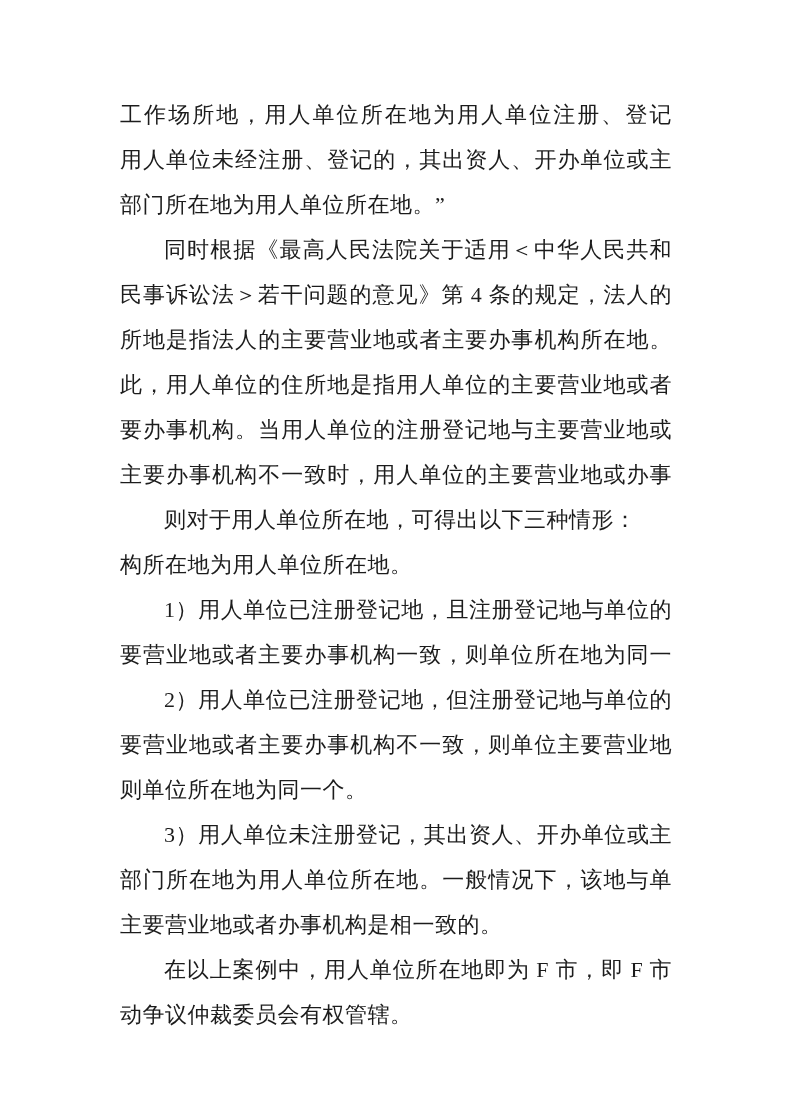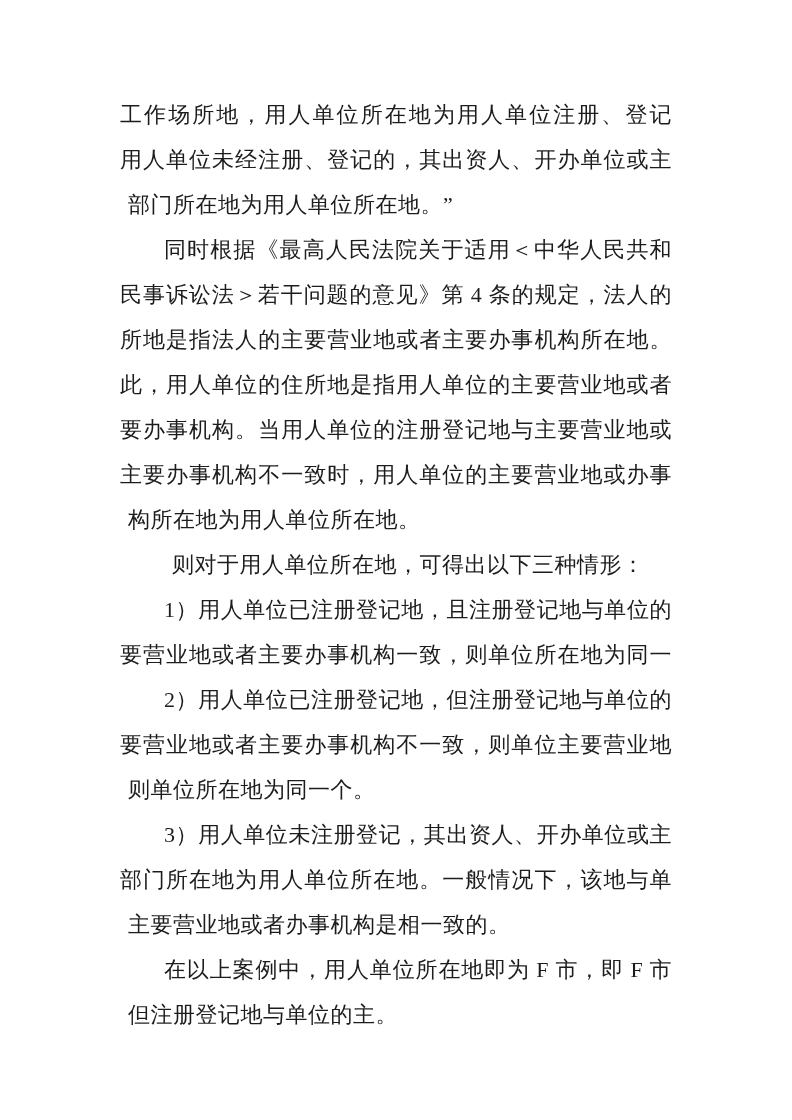--- a/index.html
+++ b/index.html
@@ -26,46 +26,45 @@
   }
   .text-line {
     height: 45px;
     overflow: hidden;
     text-align: justify;
     text-align-last: justify;
     letter-spacing: 0.5px;
   }
   .text-line.last {
     text-align-last: left;
-    margin-left: 8px;
   }
   .text-line.indent {
     text-indent: 2em;
   }
 </style>
 </head>
 <body>
 
 <div class="page">
   <div class="text-block">
       <div class="text-line">工作场所地，用人单位所在地为用人单位注册、登记地。</div>
       <div class="text-line">用人单位未经注册、登记的，其出资人、开办单位或主管</div>
       <div class="text-line last">部门所在地为用人单位所在地。”</div>
       <div class="text-line indent">同时根据《最高人民法院关于适用＜中华人民共和国</div>
       <div class="text-line">民事诉讼法＞若干问题的意见》第 4 条的规定，法人的住</div>
       <div class="text-line">所地是指法人的主要营业地或者主要办事机构所在地。因</div>
       <div class="text-line">此，用人单位的住所地是指用人单位的主要营业地或者主</div>
       <div class="text-line">要办事机构。当用人单位的注册登记地与主要营业地或者</div>
       <div class="text-line">主要办事机构不一致时，用人单位的主要营业地或办事机</div>
+      <div class="text-line last indent">则对于用人单位所在地，可得出以下三种情形：</div>
       <div class="text-line last">构所在地为用人单位所在地。</div>
-      <div class="text-line last indent">则对于用人单位所在地，可得出以下三种情形：</div>
       <div class="text-line indent">1）用人单位已注册登记地，且注册登记地与单位的主</div>
       <div class="text-line">要营业地或者主要办事机构一致，则单位所在地为同一个</div>
       <div class="text-line indent">2）用人单位已注册登记地，但注册登记地与单位的主</div>
       <div class="text-line">要营业地或者主要办事机构不一致，则单位主要营业地或</div>
       <div class="text-line last">则单位所在地为同一个。</div>
       <div class="text-line indent">3）用人单位未注册登记，其出资人、开办单位或主管</div>
       <div class="text-line">部门所在地为用人单位所在地。一般情况下，该地与单位</div>
       <div class="text-line last">主要营业地或者办事机构是相一致的。</div>
       <div class="text-line indent">在以上案例中，用人单位所在地即为 F 市，即 F 市劳</div>
-      <div class="text-line last">但注册登记地与单位的主。</div>
+      <div class="text-line last">动争议仲裁委员会有权管辖。</div>
     </div>
 </div>
 
 </body></html>

